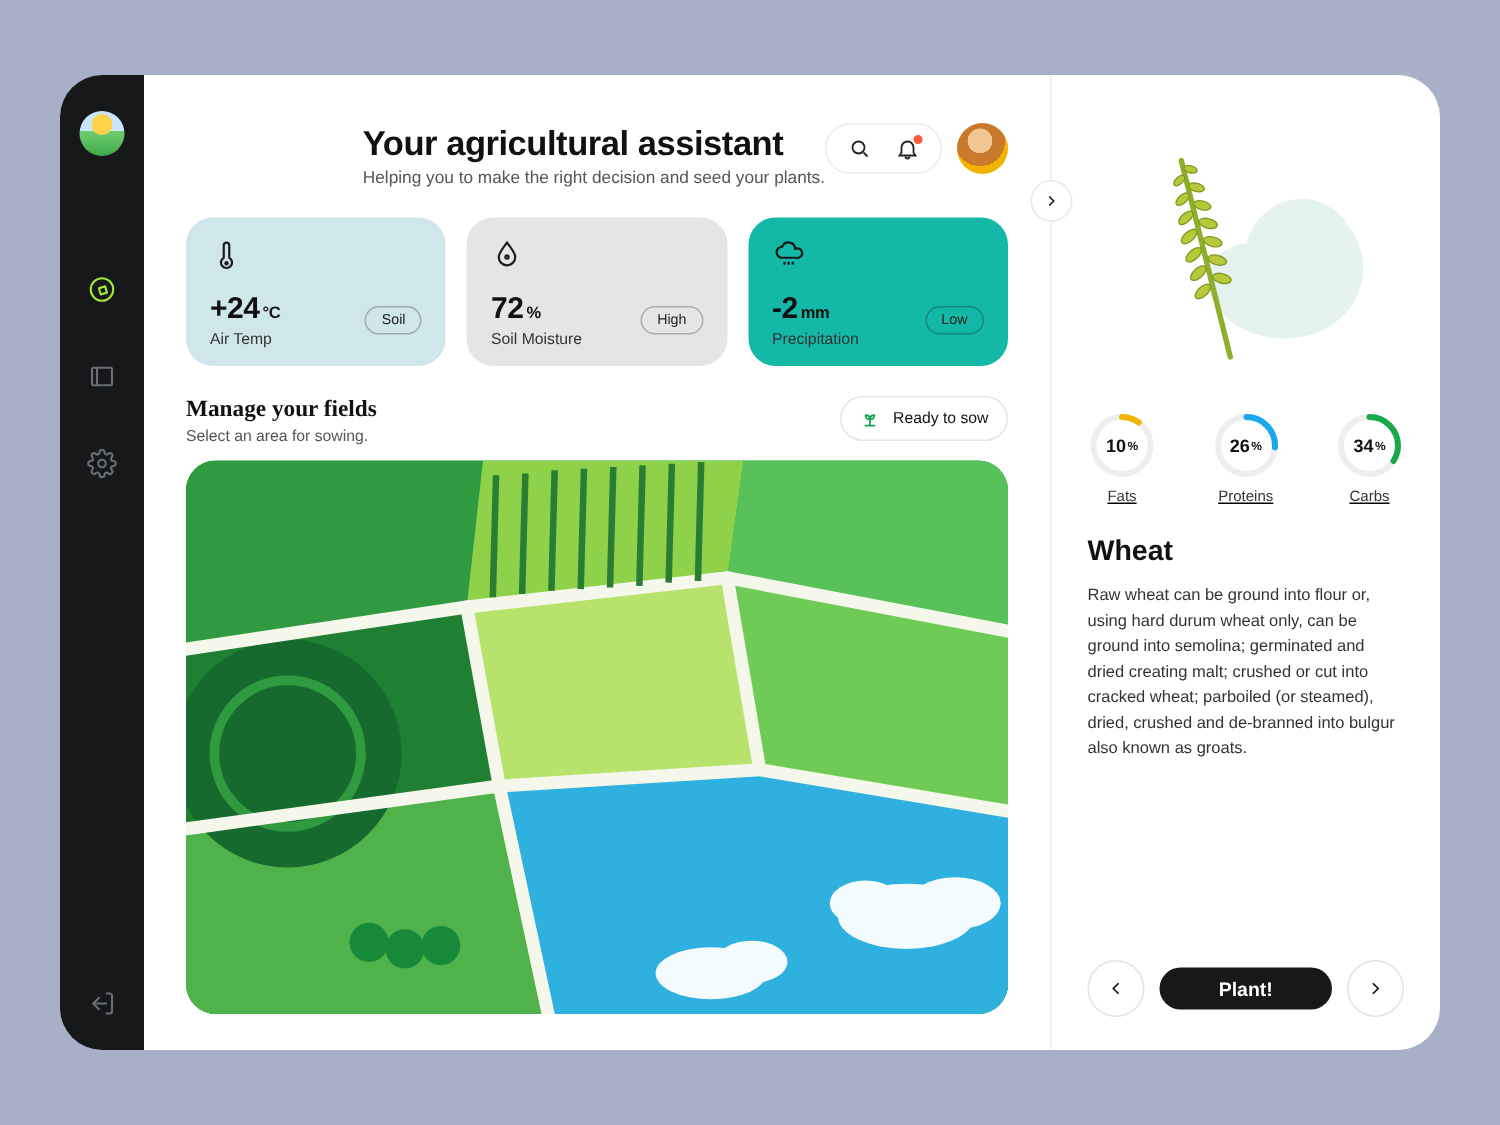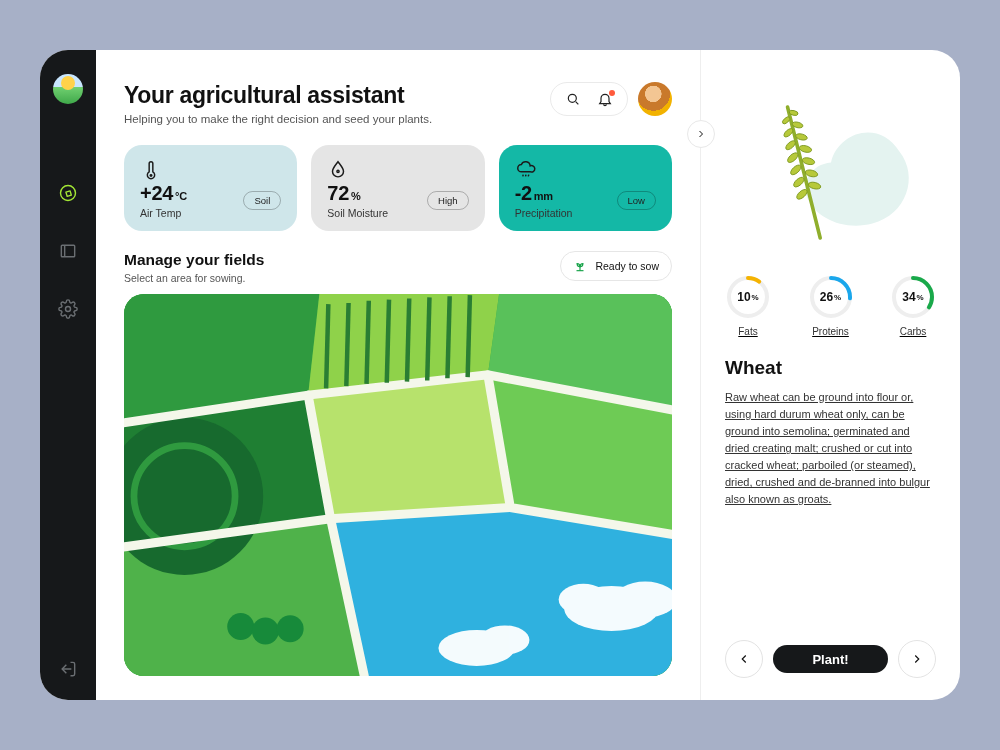--- a/index.html
+++ b/index.html
@@ -60,21 +60,21 @@
     flex: 1;
     padding: 32px 28px 24px 28px;
     display:flex;
     flex-direction:column;
     min-width:0;
     position:relative;
   }
   .header {
     display:flex;
     align-items:flex-start;
-    justify-content:space-between;
+    justify-content:flex-end;
     margin-bottom: 20px;
   }
   .header-text h1 {
     font-size: 23px;
     font-weight: 800;
     letter-spacing:-0.3px;
     color:#111;
   }
   .header-text p {
     font-size: 11.5px;
@@ -97,21 +97,21 @@
     background: radial-gradient(circle at 45% 35%, #f3c693 0 28%, #c9792b 29% 58%, #f2b200 58% 100%);
   }
   
   .metrics { display:flex; gap:14px; margin-bottom: 20px; }
   .card {
     flex:1;
     border-radius: 18px;
     padding: 14px 16px 12px 16px;
     display:flex;
     flex-direction:column;
-    gap:1px;
+    gap:14px;
     min-width:0;
   }
   .card .top-ic{width:22px;height:22px;color:#1b1b1b;}
   .card .top-ic svg{width:22px;height:22px;stroke:currentColor;fill:none;stroke-width:1.6;}
   .card-row{display:flex;align-items:flex-end;justify-content:space-between;gap:8px;}
   .card-val{font-size:20px;font-weight:800;letter-spacing:-0.3px;color:#111;}
   .card-val .unit{font-size:11px;font-weight:600;margin-left:2px;color:#111;}
   .card-label{font-size:10.5px;color:#333;margin-top:2px;}
   .badge{
     border:1px solid rgba(0,0,0,.25);
@@ -119,21 +119,21 @@
     font-size:9.5px;
     padding:3px 10px;
     color:#222;
     align-self:center;
   }
   .card.temp{background:#cfe6ea;}
   .card.moist{background:#e5e5e5;}
   .card.precip{background:#14b8a6;}
   
   .fields-head{display:flex;align-items:flex-start;justify-content:space-between;margin-bottom:10px;}
-  .fields-head h2{font-size:15.5px;font-weight:800;color:#111;}
+  .fields-head h2{font-size:15.5px;font-weight:800;color:#111;font-family:Liberation Serif, serif;}
   .fields-head p{font-size:10.5px;color:#555;margin-top:3px;}
   .sow-badge{
     display:flex;align-items:center;gap:8px;
     border:1px solid #e6e6e6;border-radius:999px;
     padding:6px 12px;font-size:10.5px;color:#111;
     height:30px;
     justify-content:flex-end;
   }
   .sow-badge svg{width:14px;height:14px;stroke:#18a34a;fill:none;stroke-width:2;}
   .map{
@@ -170,21 +170,21 @@
   .ring-wrap{display:flex;flex-direction:column;align-items:center;gap:6px;text-decoration:underline;}
   .ring{width:46px;height:46px;position:relative;}
   .ring svg{width:46px;height:46px;}
   .ring-val{
     position:absolute;inset:0;display:flex;align-items:center;justify-content:center;
     font-size:12px;font-weight:800;color:#111;
   }
   .ring-val .pc{font-size:8px;font-weight:600;margin-left:1px;}
   .ring-lab{font-size:10px;color:#333;}
   .detail h2{font-size:19px;font-weight:800;margin-bottom:10px;color:#111;}
-  .detail p.desc{font-size:11px;line-height:1.55;color:#333;text-decoration:underline;}
+  .detail p.desc{font-size:11px;line-height:1.55;color:#333;}
   .actions{margin-top:auto;display:flex;gap:10px;align-items:center;padding-top:16px;}
   .navbtn{
     width:38px;height:38px;border-radius:999px;border:1px solid #e3e3e3;background:#fff;
     display:flex;align-items:center;justify-content:center;cursor:pointer;
   }
   .navbtn svg{width:14px;height:14px;stroke:#111;stroke-width:2;fill:none;}
   .plant-btn{
     flex:1;height:28px;border-radius:999px;background:#16181a;color:#fff;border:none;
     font-size:13px;font-weight:700;cursor:pointer;
   }

